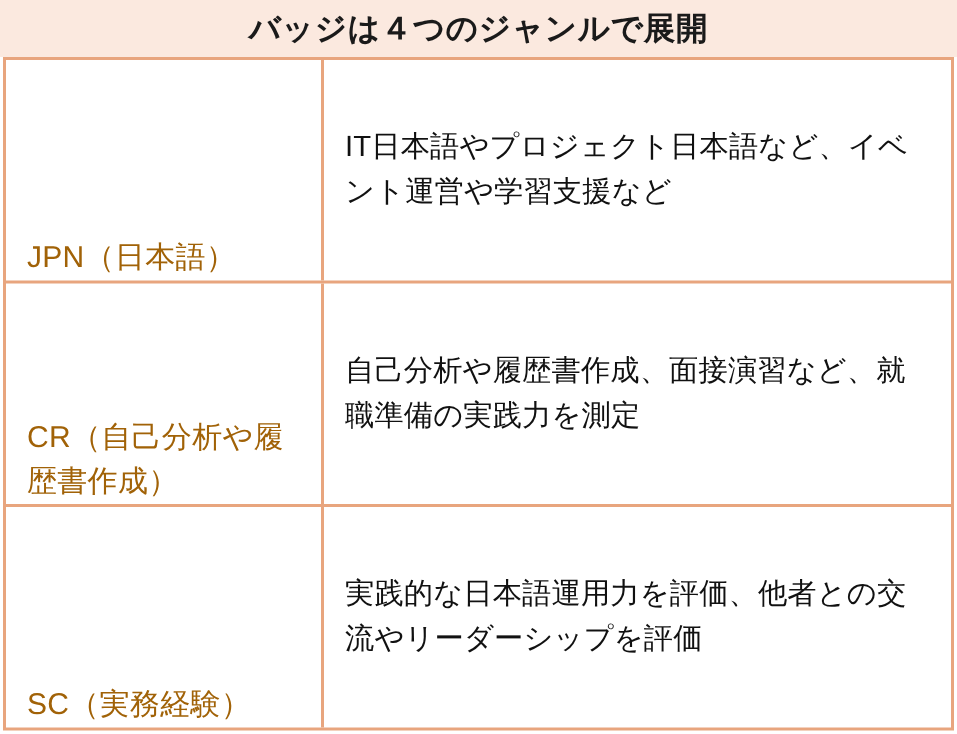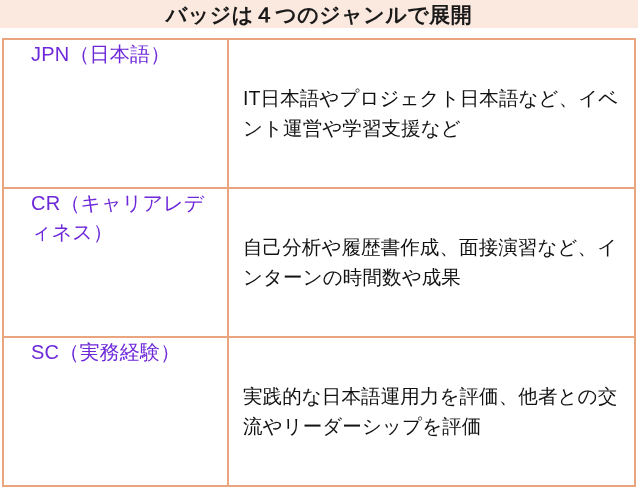--- a/index.html
+++ b/index.html
@@ -13,21 +13,21 @@
     font-family: "Liberation Sans", sans-serif;
     overflow: hidden;
   }
   .page {
     position: relative;
     width: 638px;
     height: 489px;
     box-sizing: border-box;
   }
   .title-bar {
-    height: 28px;
+    height: 38px;
     background: #fbe9df;
     display: flex;
     align-items: center;
     justify-content: center;
     box-sizing: border-box;
   }
   .title-text {
     font-size: 21px;
     font-weight: bold;
     color: #1a1a1a;
@@ -58,27 +58,26 @@
   }
   .row:last-child {
     border-bottom: none;
   }
   .cell-label {
     width: 212px;
     flex: 0 0 212px;
     border-right: 2px solid #e8a57e;
     box-sizing: border-box;
     display: flex;
-    align-items: flex-start;
+    align-items: flex-end;
     padding: 0 14px;
     font-size: 20px;
-    color: #6d28d9;
+    color: #a16207;
     line-height: 1.45;
     letter-spacing: 0.2px;
-    margin-left: 13px;
   }
   .cell-desc {
     flex: 1 1 auto;
     box-sizing: border-box;
     display: flex;
     align-items: center;
     padding: 0 12px 0 14px;
     font-size: 19.5px;
     color: #111111;
     line-height: 1.5;
@@ -104,24 +103,24 @@
         <span>JPN（日本語）</span>
       </div>
       <div class="cell-desc">
         <span>IT日本語やプロジェクト日本語など、イベント運営や学習支援など</span>
       </div>
     </div>
 
 
     <div class="row">
       <div class="cell-label">
-        <span>CR（キャリアレディネス）</span>
+        <span>CR（自己分析や履歴書作成）</span>
       </div>
       <div class="cell-desc">
-        <span>自己分析や履歴書作成、面接演習など、インターンの時間数や成果</span>
+        <span>自己分析や履歴書作成、面接演習など、就職準備の実践力を測定</span>
       </div>
     </div>
 
     <div class="row">
       <div class="cell-label">
         <span>SC（実務経験）</span>
       </div>
       <div class="cell-desc">
         <span>実践的な日本語運用力を評価、他者との交流やリーダーシップを評価</span>
       </div>

